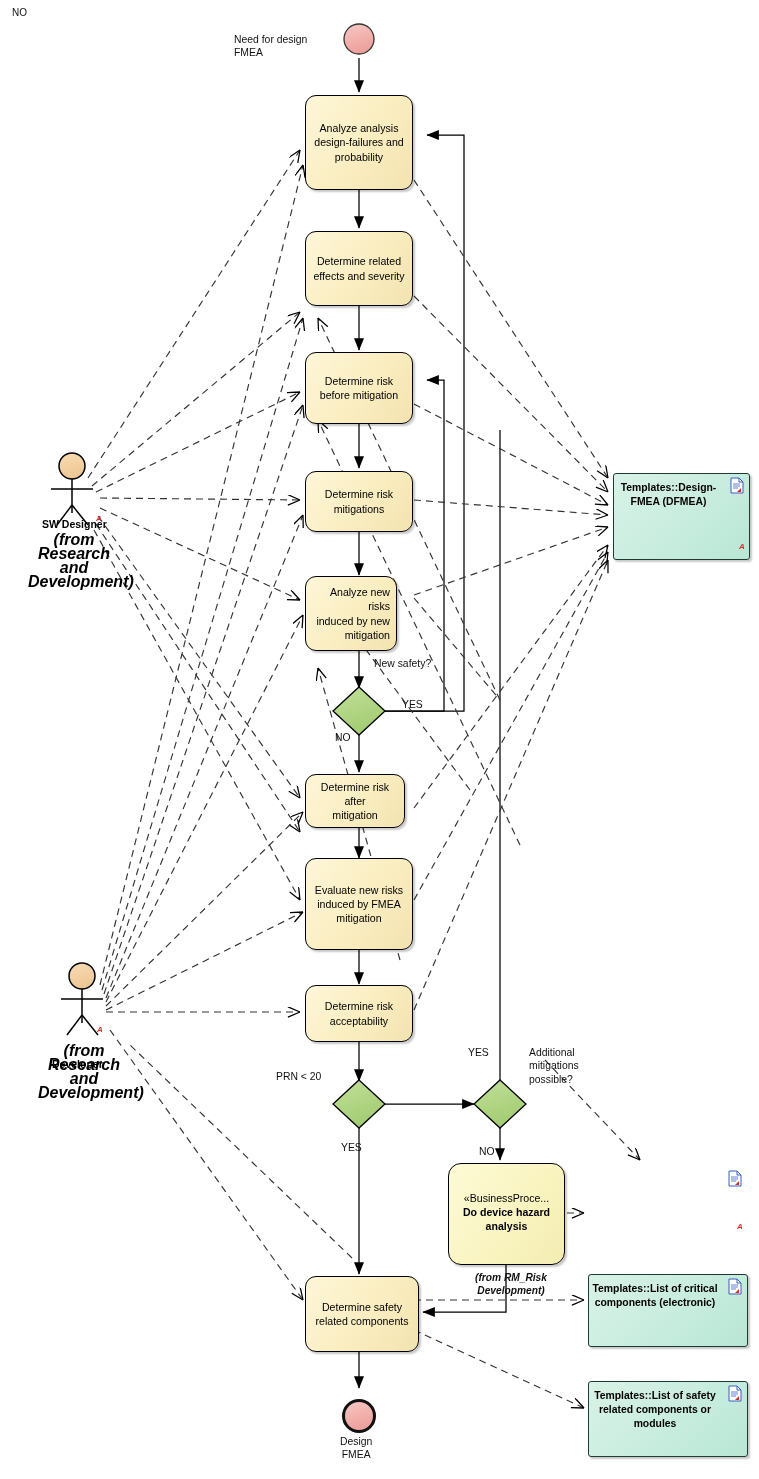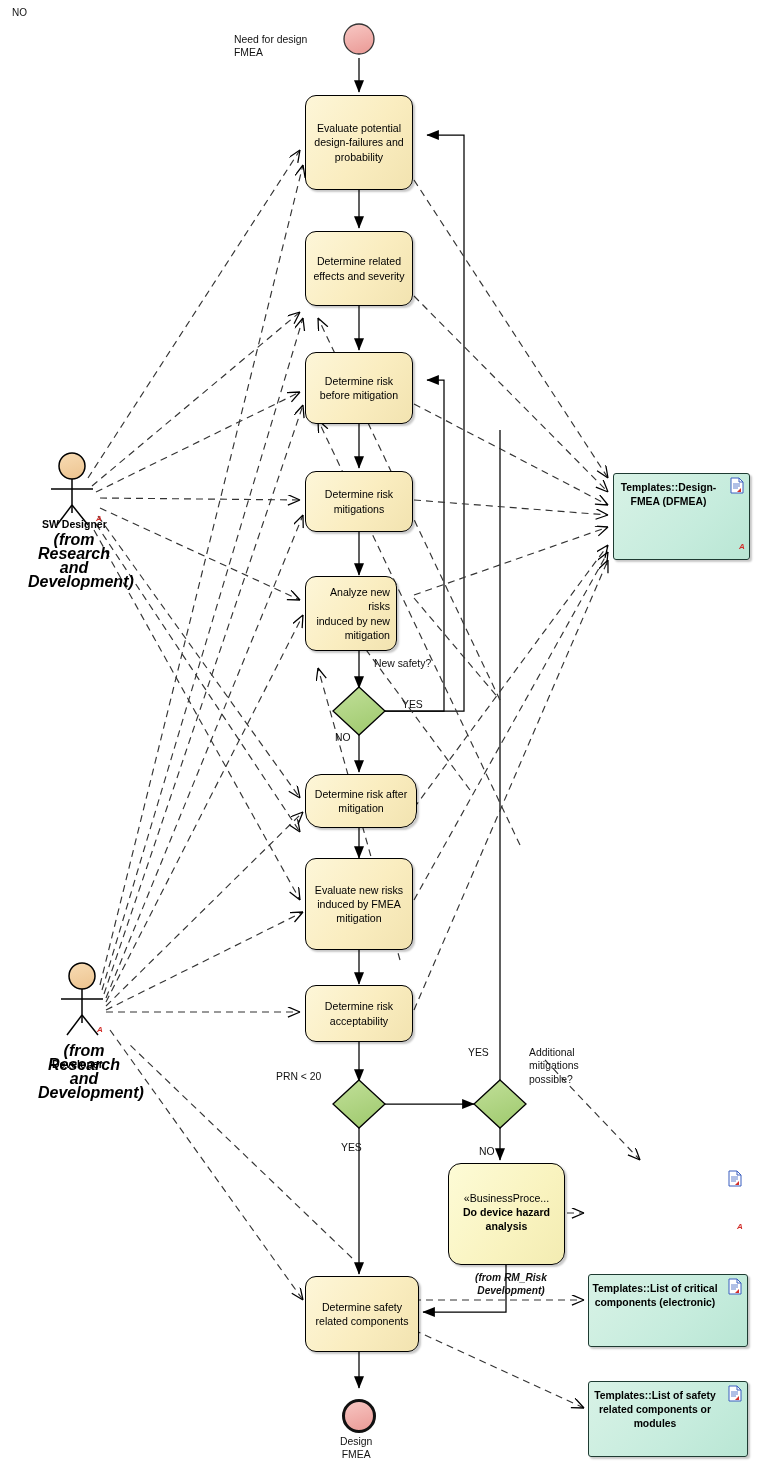--- a/index.html
+++ b/index.html
@@ -168,21 +168,21 @@
       <line x1="539" y1="1253" x2="539" y2="1253"></line>
     </g>
   </svg>
 
   <div class="lbl" style="left:12px;top:6px;font-size:10px;">NO</div>
 
   <div class="lbl" style="left: 234px; top: 33px; white-space: pre-line;">Need for design
 FMEA</div>
 
   <div class="node activity" style="left:305px;top:95px;width:108px;height:95px;">
-    <span style="white-space: pre-line;">Evaluate potential
+    <span style="white-space: pre-line;">Analyze analysis
 design-failures and
 probability</span>
   </div>
 
   <div class="node activity" style="left:305px;top:231px;width:108px;height:75px;">
     <span style="white-space: pre-line;">Determine related
 effects and severity</span>
   </div>
 
   <div class="node activity" style="left:305px;top:352px;width:108px;height:72px;">
@@ -194,21 +194,21 @@
     <span style="white-space: pre-line;">Determine risk
 mitigations</span>
   </div>
 
   <div class="node activity" style="left:305px;top:576px;width:92px;height:75px;text-align:right;">
     <span style="white-space: pre-line;">Analyze new risks
 induced by new
 mitigation</span>
   </div>
 
-  <div class="node activity" style="left:305px;top:774px;width:112px;height:54px;border-radius:16px;">
+  <div class="node activity" style="left:305px;top:774px;width:100px;height:54px;">
     <span style="white-space: pre-line;">Determine risk after
 mitigation</span>
   </div>
 
   <div class="node activity" style="left:305px;top:858px;width:108px;height:92px;">
     <span style="white-space: pre-line;">Evaluate new risks
 induced by FMEA
 mitigation</span>
   </div>
 

